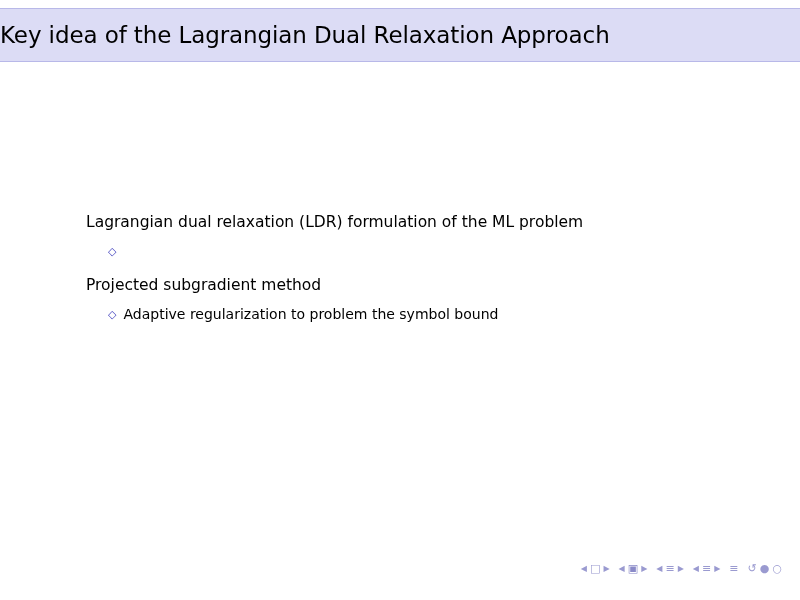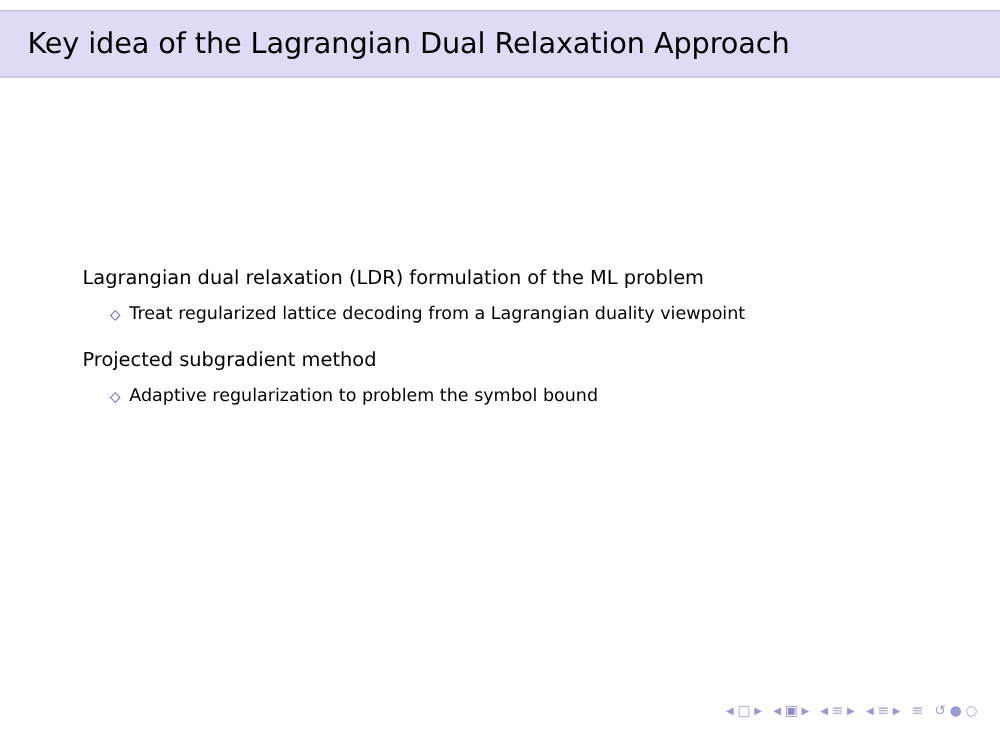--- a/index.html
+++ b/index.html
@@ -32,33 +32,33 @@
     background: #dcdcf5;
     border-top: 1px solid #b8b8e8;
     border-bottom: 1px solid #b8b8e8;
     display: flex;
     align-items: center;
   }
   .title-text {
     font-size: 23px;
     letter-spacing: -0.1px;
     color: #000000;
-    padding-left: 22px;
     white-space: nowrap;
   }
 
   
   .content {
     position: absolute;
     left: 0;
     top: 212px;
     width: 800px;
   }
   .block {
     margin-bottom: 18px;
+    margin-left: 20px;
   }
   .lvl1 {
     font-size: 15.5px;
     padding-left: 66px;
     line-height: 1.35;
     white-space: nowrap;
   }
   .lvl2-row {
     display: flex;
     align-items: flex-start;
@@ -143,21 +143,20 @@
   <div class="title-bar">
     <div class="title-text">Key idea of the Lagrangian Dual Relaxation Approach</div>
   </div>
 
   <div class="content">
 
     <div class="block">
       <div class="lvl1">Lagrangian dual relaxation (LDR) formulation of the ML problem</div>
       <div class="lvl2-row">
         <span class="bullet-diamond">◇</span>
-        <span class="lvl2-text">Treat regularized lattice decoding from a Lagrangian duality viewpoint</span>
       </div>
     </div>
 
     <div class="block">
       <div class="lvl1">Projected subgradient method</div>
       <div class="lvl2-row">
         <span class="bullet-diamond">◇</span>
         <span class="lvl2-text">Adaptive regularization to problem the symbol bound</span>
       </div>
     </div>

